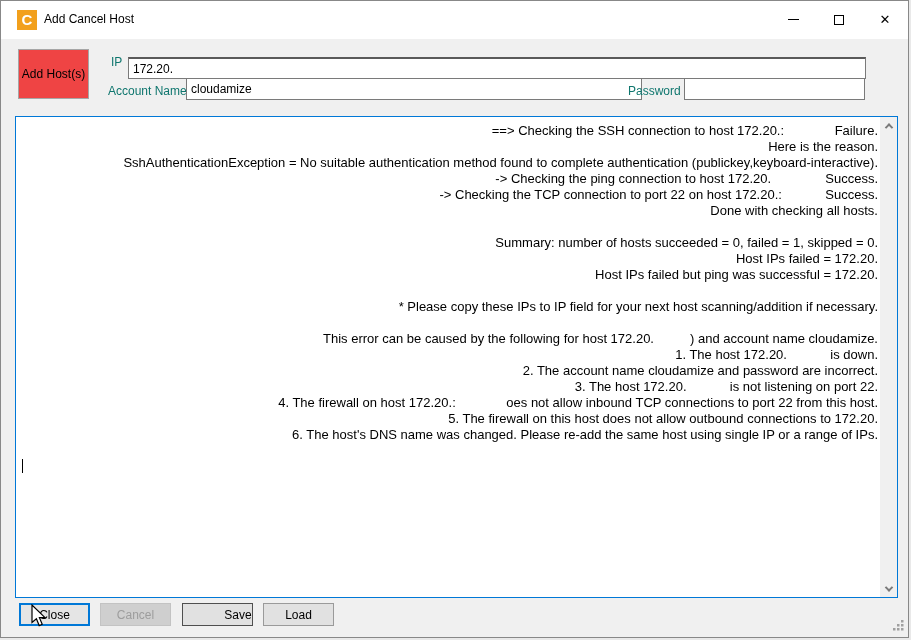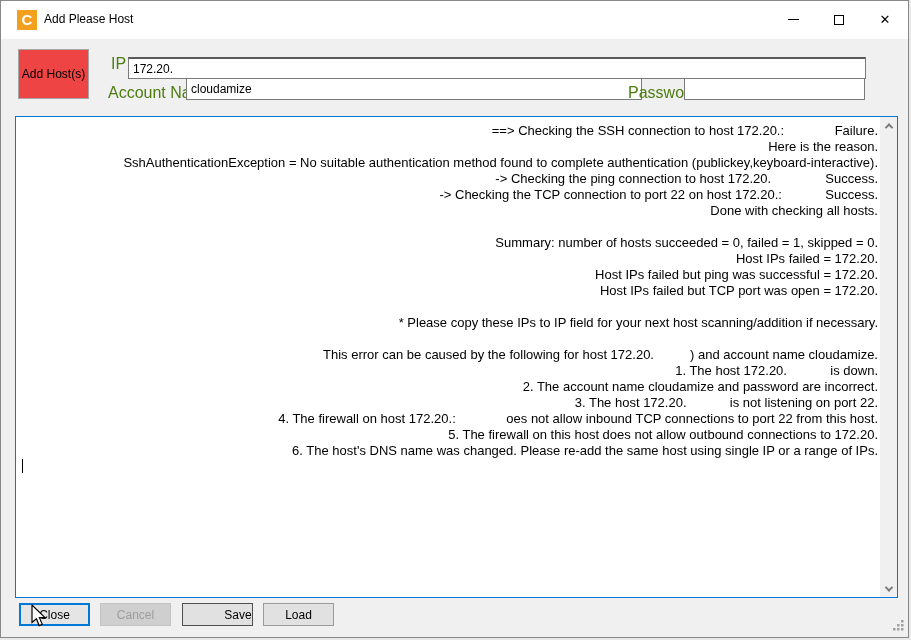--- a/index.html
+++ b/index.html
@@ -11,21 +11,21 @@
   .logo { position:absolute; left:16px; top:9px; width:20px; height:20px; background:#F2A01D; color:#fff; font-weight:bold; font-size:15px; line-height:20px; text-align:center; }
   .title-text { position:absolute; left:43px; top:11px; font-size:12px; color:#000; }
   .caption-btn { position:absolute; top:0; width:46px; height:37px; display:flex; align-items:center; justify-content:center; background:transparent; border:none; cursor:default; }
   .btn-min { right:92px; } .btn-max { right:46px; } .btn-close { right:0; }
   .glyph-min { width:11px; height:1px; background:#000; display:block; }
   .glyph-max { width:10px; height:10px; border:1px solid #000; display:block; }
   .glyph-close { font-size:13px; color:#000; }
 
   
   .addhost-btn { position:absolute; left:17px; top:48px; width:71px; height:50px; background:#ef4444; border:1px solid #a6a6a6; font-size:12px; font-family:"Liberation Sans",sans-serif; color:#000; }
-  .field-label { position:absolute; font-size:16px; color:#4d7c0f; }
+  .field-label { position:absolute; font-size:12px; color:#0f766e; }
   .lbl-ip { left:110px; top:54px; }
   .lbl-account { left:107px; top:83px; }
   .lbl-password { left:627px; top:83px; }
   .tb { position:absolute; height:22px; background:#fff; border:1px solid #7a7a7a; font-size:12px; font-family:"Liberation Sans",sans-serif; padding:0 4px; color:#000; }
   .tb-ip { left:127px; top:48px; width:738px; border-top:2px solid #5a5a5a;margin-top:8px; }
   .tb-account { left:185px; top:77px; width:456px; }
   .tb-password { left:683px; top:77px; width:181px; }
 
   
   .console { position:absolute; left:14px; top:115px; width:883px; height:482px; background:#fff; border:1px solid #0078d7; overflow:hidden; cursor:text; }
@@ -51,21 +51,21 @@
   .cursor-overlay { position:absolute; left:30px; top:603px; width:16px; height:24px; pointer-events:none; }
   .resize-grip { position:absolute; right:3px; bottom:5px; width:13px; height:13px; }
 </style>
 </head>
 <body>
 
 <div class="window">
 
   <div class="titlebar">
     <div class="logo">C</div>
-    <div class="title-text">Add Please Host</div>
+    <div class="title-text">Add Cancel Host</div>
     <button class="caption-btn btn-min">
       <span class="glyph-min"></span>
     </button>
     <button class="caption-btn btn-max">
       <span class="glyph-max"></span>
     </button>
     <button class="caption-btn btn-close">
       <span class="glyph-close">✕</span>
     </button>
   </div>
@@ -86,21 +86,20 @@
         <div class="log-line">==&gt; Checking the SSH connection to host 172.20.:              Failure.</div>
         <div class="log-line">Here is the reason.</div>
         <div class="log-line">SshAuthenticationException = No suitable authentication method found to complete authentication (publickey,keyboard-interactive).</div>
         <div class="log-line">-&gt; Checking the ping connection to host 172.20.               Success.</div>
         <div class="log-line">-&gt; Checking the TCP connection to port 22 on host 172.20.:            Success.</div>
         <div class="log-line">Done with checking all hosts.</div>
         <div class="log-line"></div>
         <div class="log-line">Summary: number of hosts succeeded = 0, failed = 1, skipped = 0.</div>
         <div class="log-line">Host IPs failed = 172.20.</div>
         <div class="log-line">Host IPs failed but ping was successful = 172.20.</div>
-        <div class="log-line">Host IPs failed but TCP port was open = 172.20.</div>
         <div class="log-line"></div>
         <div class="log-line">* Please copy these IPs to IP field for your next host scanning/addition if necessary.</div>
         <div class="log-line"></div>
         <div class="log-line">This error can be caused by the following for host 172.20.          ) and account name cloudamize.</div>
         <div class="log-line">1. The host 172.20.            is down.</div>
         <div class="log-line">2. The account name cloudamize and password are incorrect.</div>
         <div class="log-line">3. The host 172.20.            is not listening on port 22.</div>
         <div class="log-line">4. The firewall on host 172.20.:              oes not allow inbound TCP connections to port 22 from this host.</div>
         <div class="log-line">5. The firewall on this host does not allow outbound connections to 172.20.</div>
         <div class="log-line">6. The host's DNS name was changed. Please re-add the same host using single IP or a range of IPs.</div>

